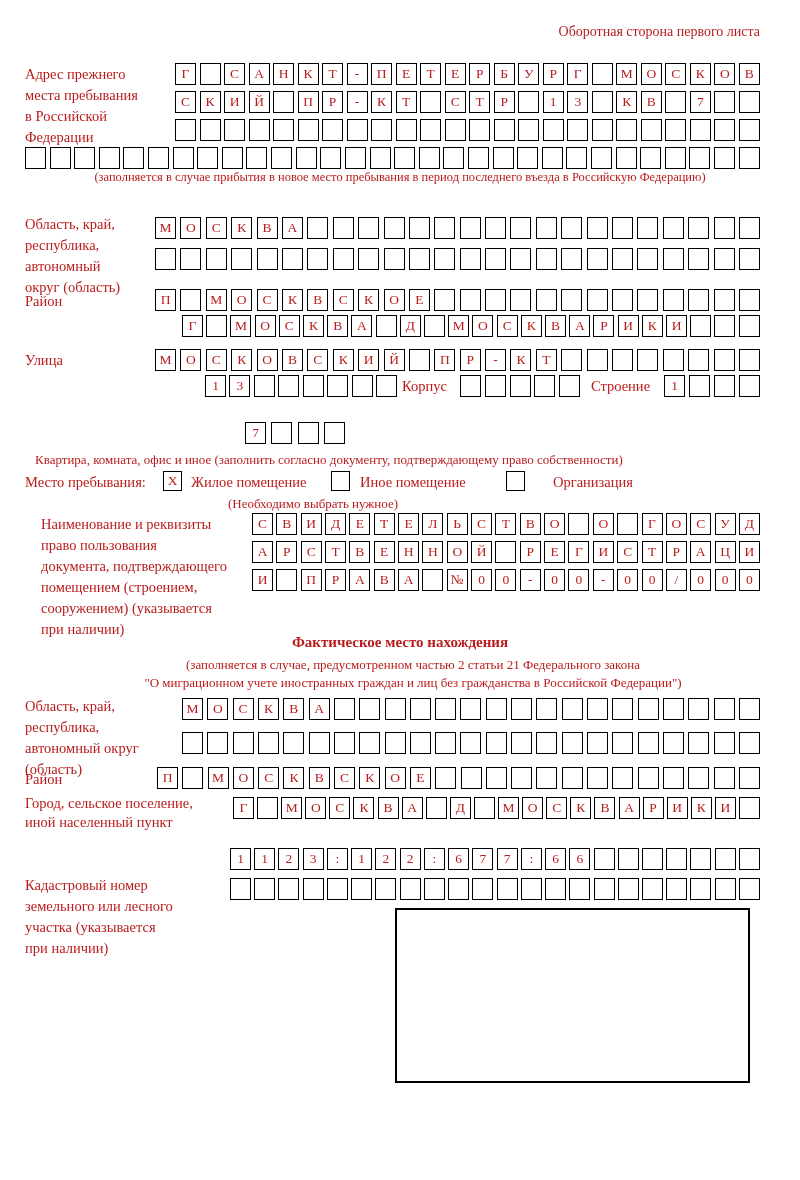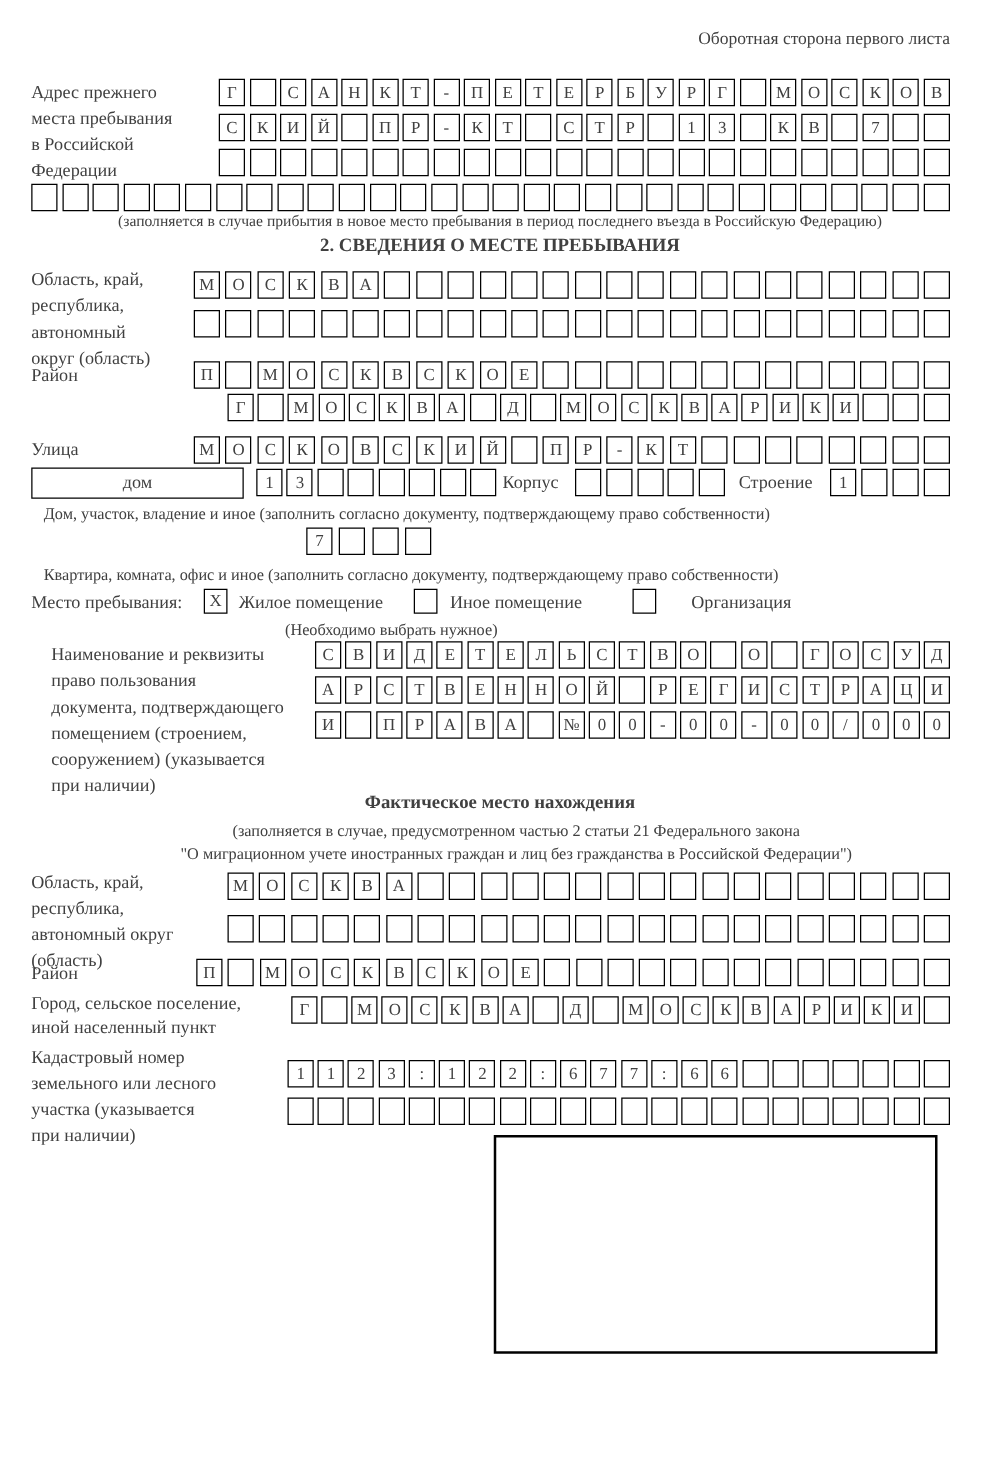--- a/index.html
+++ b/index.html
@@ -1,16 +1,16 @@
 <!DOCTYPE html>
 <html><head>
 <meta charset="utf-8">
 <style>
   html,body{margin:0;padding:0;background:#fff;}
-  .page{position:relative;width:800px;height:1180px;background:#fff;color:#404040;
+  .page{position:relative;width:800px;height:1180px;background:#fff;color:#b91c1c;
         font-family:"Liberation Serif","DejaVu Serif",serif;overflow:hidden;}
   .txt{position:absolute;font-size:14.5px;white-space:nowrap;}
   .cap{position:absolute;font-size:12.5px;white-space:nowrap;}
   .title{position:absolute;width:800px;text-align:center;font-size:15px;font-weight:bold;}
   .lblblock{position:absolute;font-size:14.5px;}
   .lblblock div{line-height:21px;white-space:nowrap;}
   .lh18 div{line-height:18.5px;}
   .cells{position:absolute;display:flex;justify-content:space-between;}
   .cell{box-sizing:border-box;flex:0 0 auto;width:21px;height:22px;border:1.5px solid #000;
         display:flex;align-items:center;justify-content:center;font-size:13.5px;}
@@ -140,21 +140,20 @@
       <div class="cell"></div>
       <div class="cell"></div>
       <div class="cell"></div>
       <div class="cell"></div>
       <div class="cell"></div>
       <div class="cell"></div>
       <div class="cell"></div>
     </div>
   <div class="cap" style="left:25px;top:170px;width:750px;text-align:center;">(заполняется в случае прибытия в новое место пребывания в период последнего въезда в Российскую Федерацию)</div>
 
-  <div class="title" style="top:189px;">2. СВЕДЕНИЯ О МЕСТЕ ПРЕБЫВАНИЯ</div>
 
   <div class="lblblock" style="left:25px;top:214px;">
     <div>Область, край,</div>
     <div>республика,</div>
     <div>автономный</div>
     <div>округ (область)</div>
   </div>
   <div class="cells" style="left:155px;top:217px;width:605px;">
       <div class="cell">М</div>
       <div class="cell">О</div>
@@ -284,23 +283,20 @@
       <div class="cell"></div>
       <div class="cell"></div>
       <div class="cell"></div>
       <div class="cell"></div>
       <div class="cell"></div>
       <div class="cell"></div>
       <div class="cell"></div>
       <div class="cell"></div>
     </div>
 
-  <div class="labelbox" style="left:25px;top:374px;width:170px;height:25px;">
-    <span>дом</span>
-  </div>
   <div class="cells" style="left:205px;top:375px;width:192px;">
       <div class="cell">1</div>
       <div class="cell">3</div>
       <div class="cell"></div>
       <div class="cell"></div>
       <div class="cell"></div>
       <div class="cell"></div>
       <div class="cell"></div>
       <div class="cell"></div>
     </div>
@@ -312,21 +308,20 @@
       <div class="cell"></div>
       <div class="cell"></div>
     </div>
   <div class="txt" style="left:591px;top:378px;">Строение</div>
   <div class="cells" style="left:664px;top:375px;width:96px;">
       <div class="cell">1</div>
       <div class="cell"></div>
       <div class="cell"></div>
       <div class="cell"></div>
     </div>
-  <div class="cap" style="left:35px;top:403px;font-size:13px;">Дом, участок, владение и иное (заполнить согласно документу, подтверждающему право собственности)</div>
 
   <div class="cells" style="left:245px;top:422px;width:100px;">
       <div class="cell">7</div>
       <div class="cell"></div>
       <div class="cell"></div>
       <div class="cell"></div>
     </div>
   <div class="cap" style="left:35px;top:452px;font-size:13px;text-align:right;">Квартира, комната, офис и иное (заполнить согласно документу, подтверждающему право собственности)</div>
 
   <div class="txt" style="left:25px;top:474px;">Место пребывания:</div>
@@ -529,21 +524,21 @@
       <div class="cell">К</div>
       <div class="cell">В</div>
       <div class="cell">А</div>
       <div class="cell">Р</div>
       <div class="cell">И</div>
       <div class="cell">К</div>
       <div class="cell">И</div>
       <div class="cell"></div>
     </div>
 
-  <div class="lblblock" style="left:25px;top:836px;">
+  <div class="lblblock" style="left:25px;top:875px;">
     <div>Кадастровый номер</div>
     <div>земельного или лесного</div>
     <div>участка (указывается</div>
     <div>при наличии)</div>
   </div>
   <div class="cells" style="left:230px;top:848px;width:530px;">
       <div class="cell">1</div>
       <div class="cell">1</div>
       <div class="cell">2</div>
       <div class="cell">3</div>

